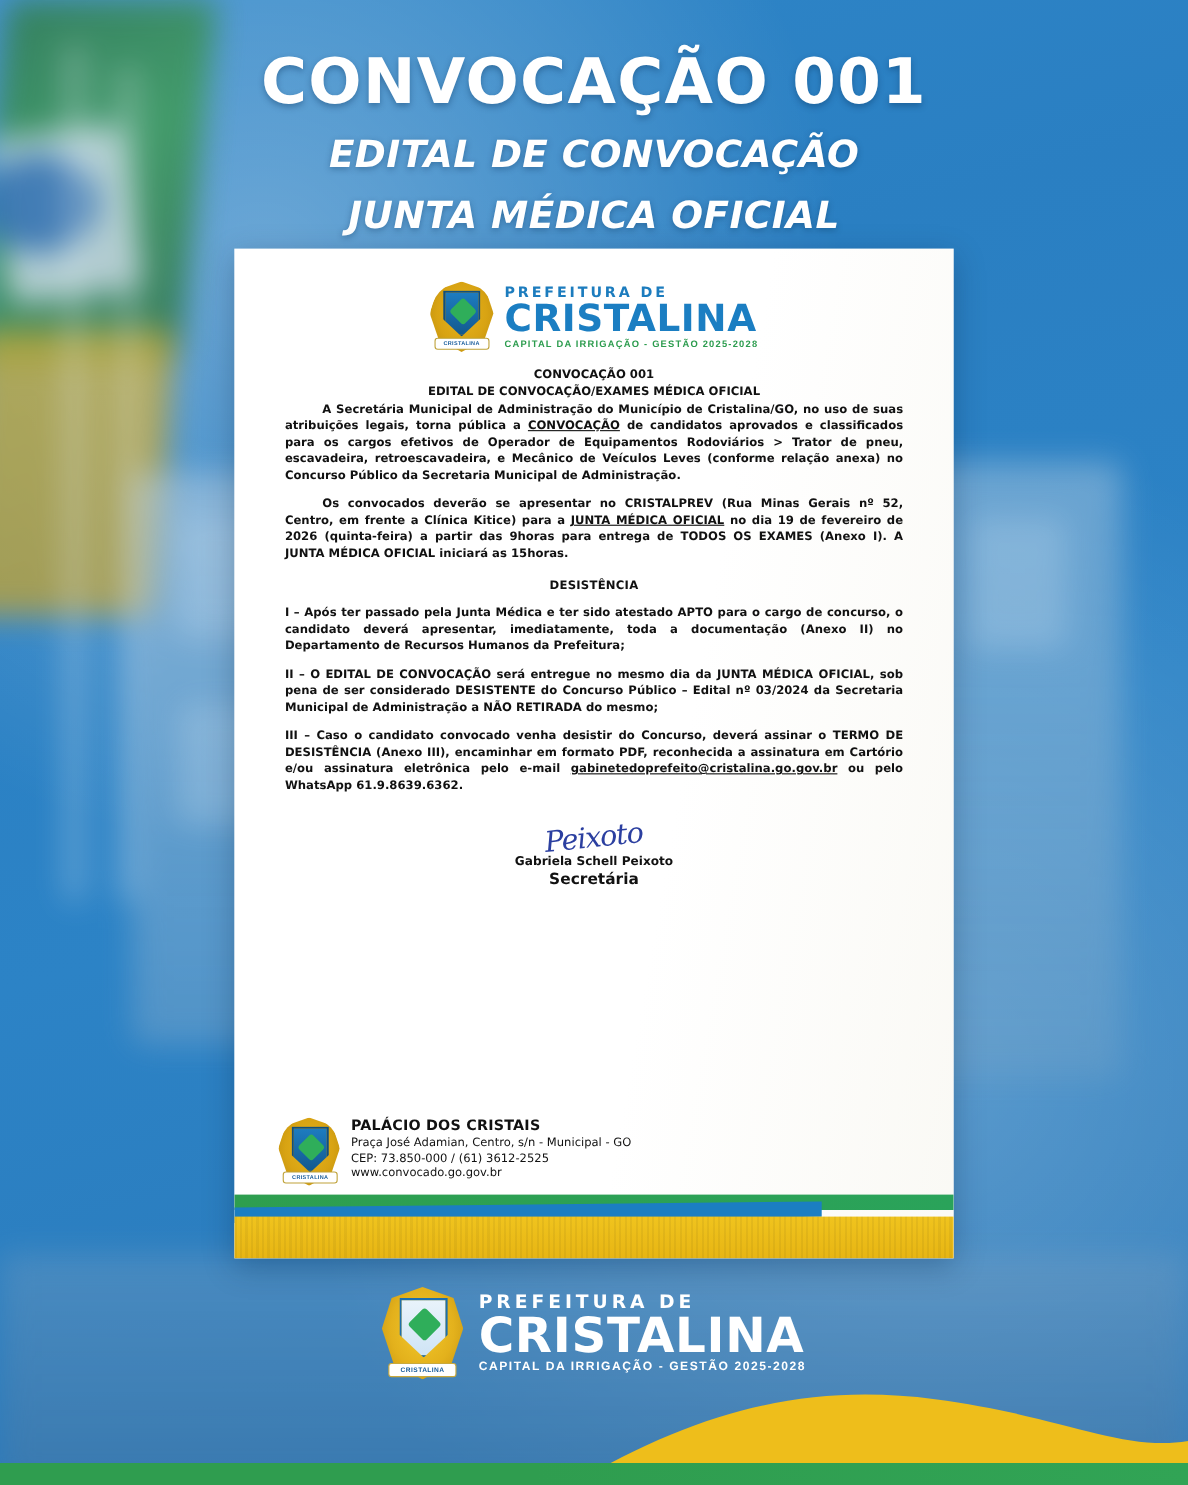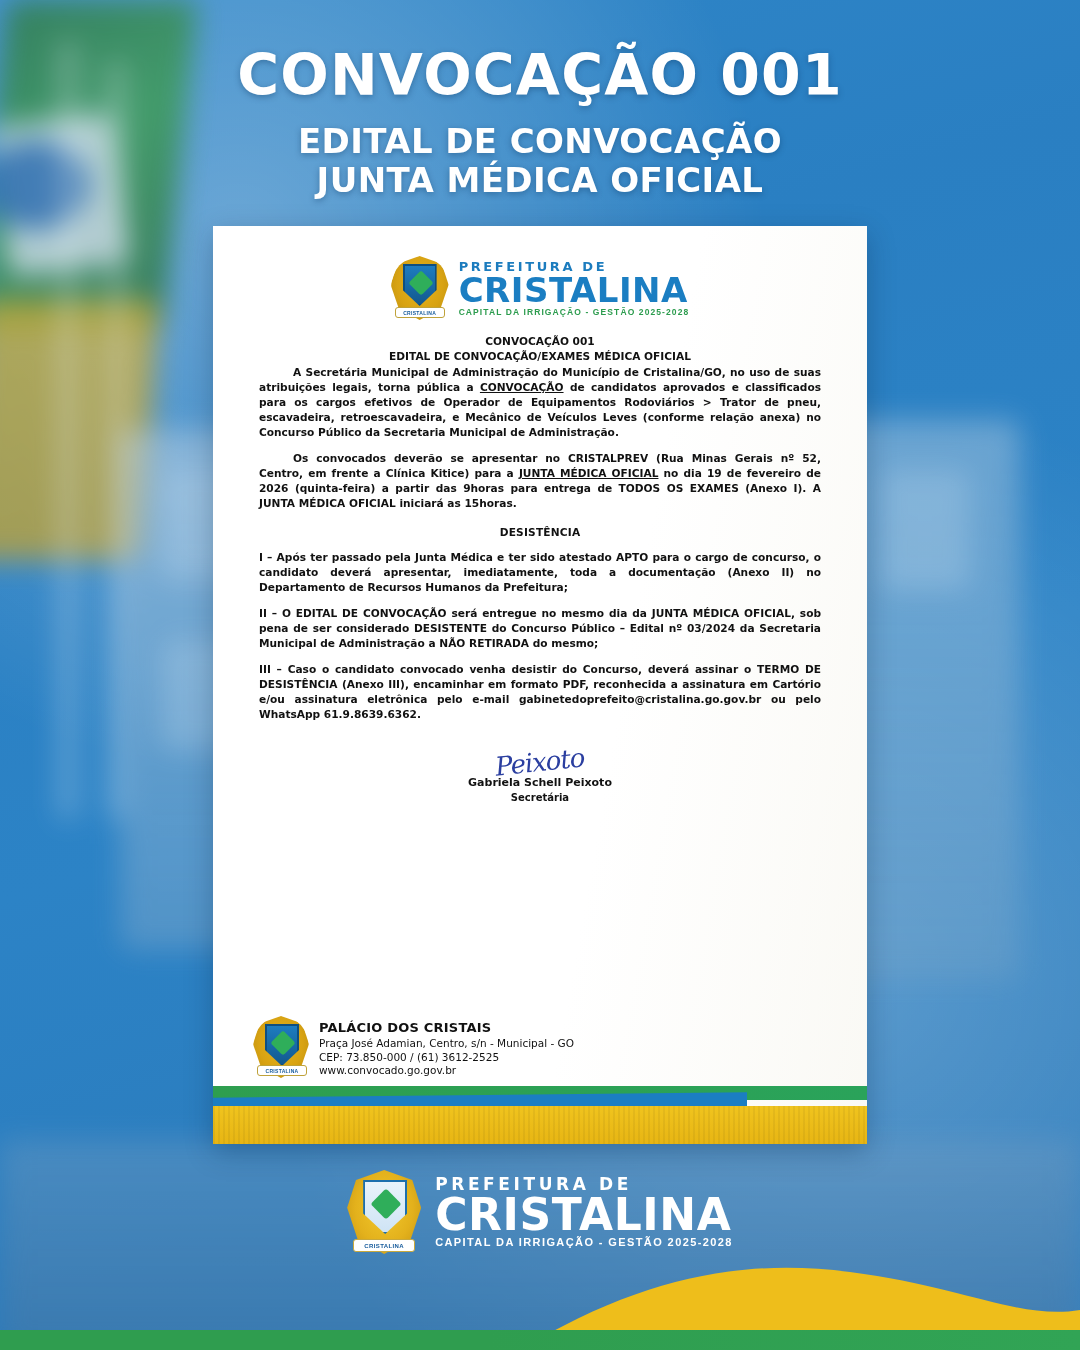--- a/index.html
+++ b/index.html
@@ -101,22 +101,23 @@
     line-height: 1.05;
     margin: 0;
     font-family: "DejaVu Sans", sans-serif;
   }
   .headline .h-sub1,
   .headline .h-sub2 {
     font-size: 34px;
     font-weight: 800;
     letter-spacing: 0.4px;
     line-height: 1.14;
-    margin: 0;
-    font-family: "DejaVu Sans", sans-serif;
+    margin: 16px;
+    font-family: "DejaVu Sans", sans-serif;
+    font-style: italic;
   }
   .headline .h-sub1 { margin-top: 16px; }
 
   
   .sheet {
     position: absolute;
     left: 213px;
     top: 226px;
     width: 654px;
     height: 918px;
@@ -241,20 +242,21 @@
   .mt8 { margin-top: 8px; }
   .mt14 { margin-top: 14px; }
   .u { text-decoration: underline; }
   .obs-title {
     text-align: center;
     font-weight: 700;
     margin: 14px 0 10px 0;
     letter-spacing: .2px;
   }
   .email-link {
+    text-decoration: underline;
     color: #111;
   }
 
   
   .sig-block {
     margin-top: 22px;
     text-align: center;
     position: relative;
   }
   .sig-scribble {
@@ -266,35 +268,35 @@
     transform: rotate(-6deg);
     display: inline-block;
     margin-bottom: -6px;
   }
   .sig-name {
     font-size: 11px;
     font-weight: 700;
     font-family: "DejaVu Sans", sans-serif;
   }
   .sig-role {
-    font-size: 10px;
+    font-size: 14px;
     font-weight: 700;
     font-family: "DejaVu Sans", sans-serif;
   }
 
   
   .doc-footer {
     position: absolute;
     left: 0;
     bottom: 0;
     width: 100%;
   }
   .doc-footer-info {
     display: flex;
-    align-items: flex-end;
+    align-items: flex-start;
     gap: 10px;
     padding: 0 44px 8px 40px;
   }
   .footer-crest {
     width: 56px; height: 62px;
     flex: 0 0 auto;
     position: relative;
   }
   .footer-text {
     font-family: "DejaVu Sans", sans-serif;

